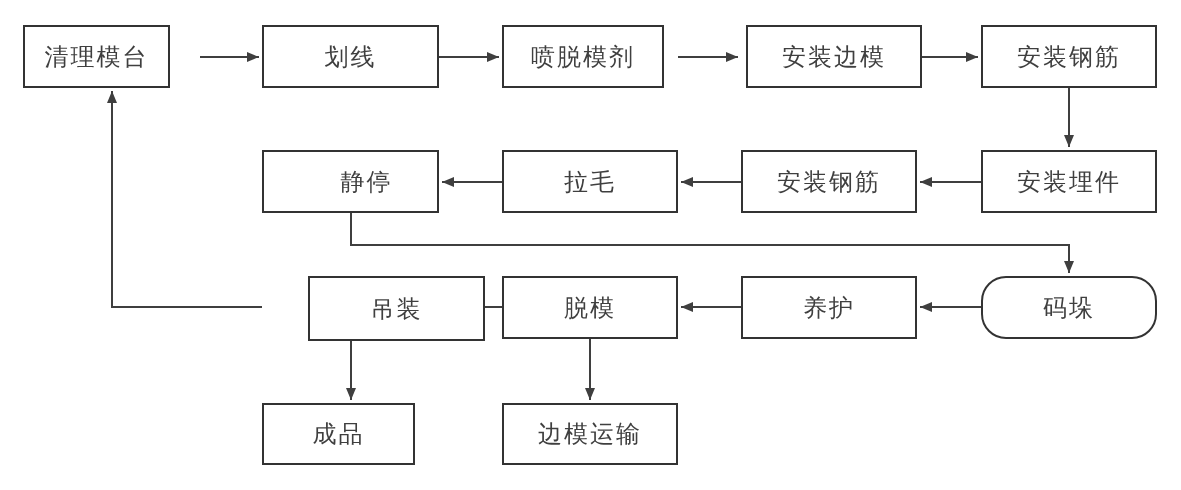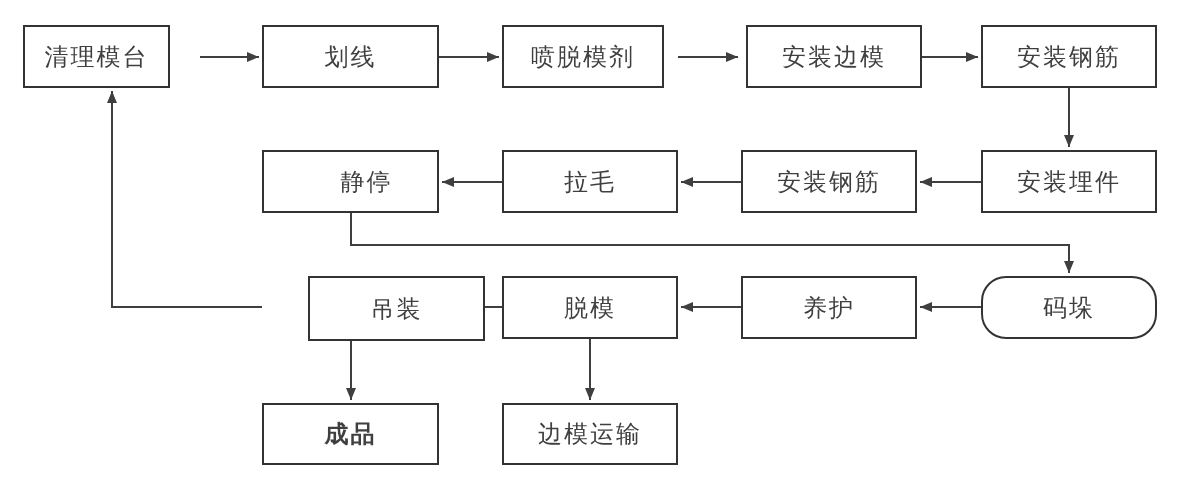--- a/index.html
+++ b/index.html
@@ -106,20 +106,20 @@
       </div>
       <div class="node" style="left: 502px; top: 276px; width: 176px; height: 63px;">
         <span class="label">脱模</span>
       </div>
       <div class="node" style="left: 741px; top: 276px; width: 176px; height: 63px;">
         <span class="label">养护</span>
       </div>
       <div class="node" style="left: 981px; top: 276px; width: 176px; height: 63px; border-radius: 25px;">
         <span class="label">码垛</span>
       </div>
-      <div class="node" style="left: 262px; top: 403px; width: 177px; height: 62px; font-weight: bold;">
+      <div class="node" style="left: 262px; top: 403px; width: 153px; height: 62px;">
         <span class="label">成品</span>
       </div>
       <div class="node" style="left: 502px; top: 403px; width: 176px; height: 62px;">
         <span class="label">边模运输</span>
       </div>
     </div>
 </div>
 
 </body></html>

